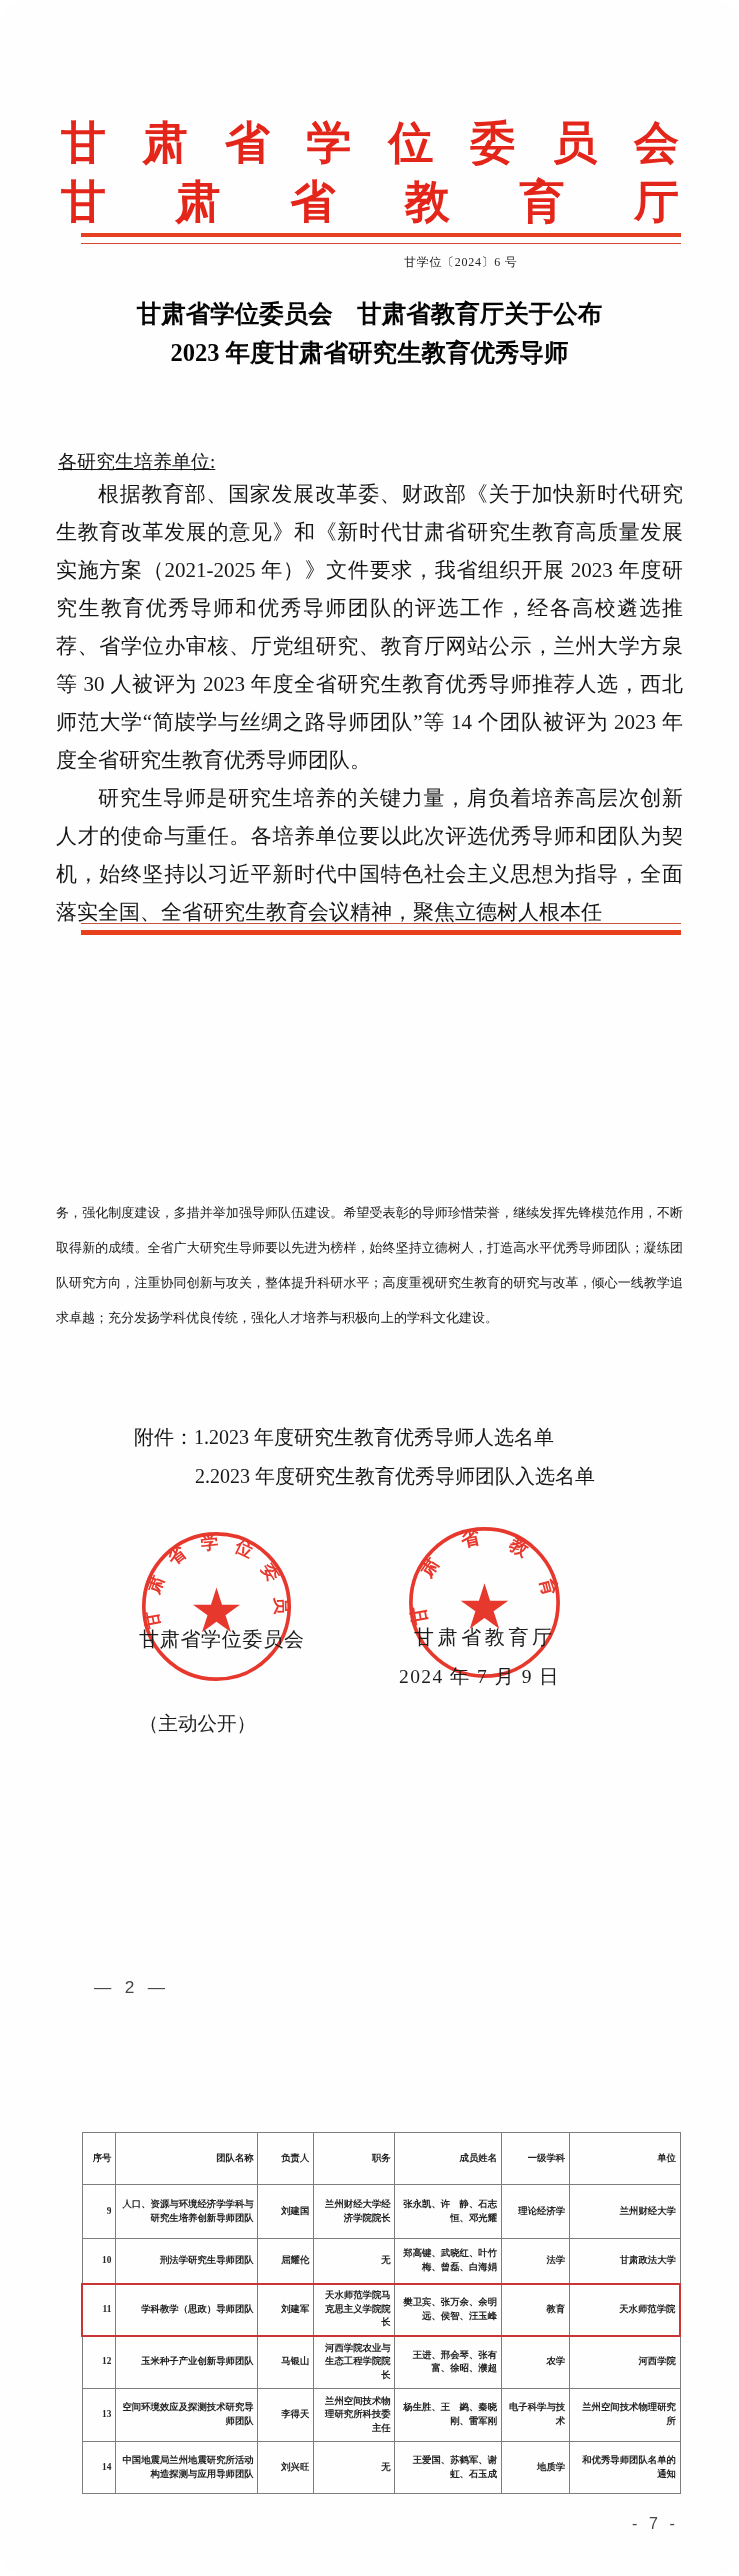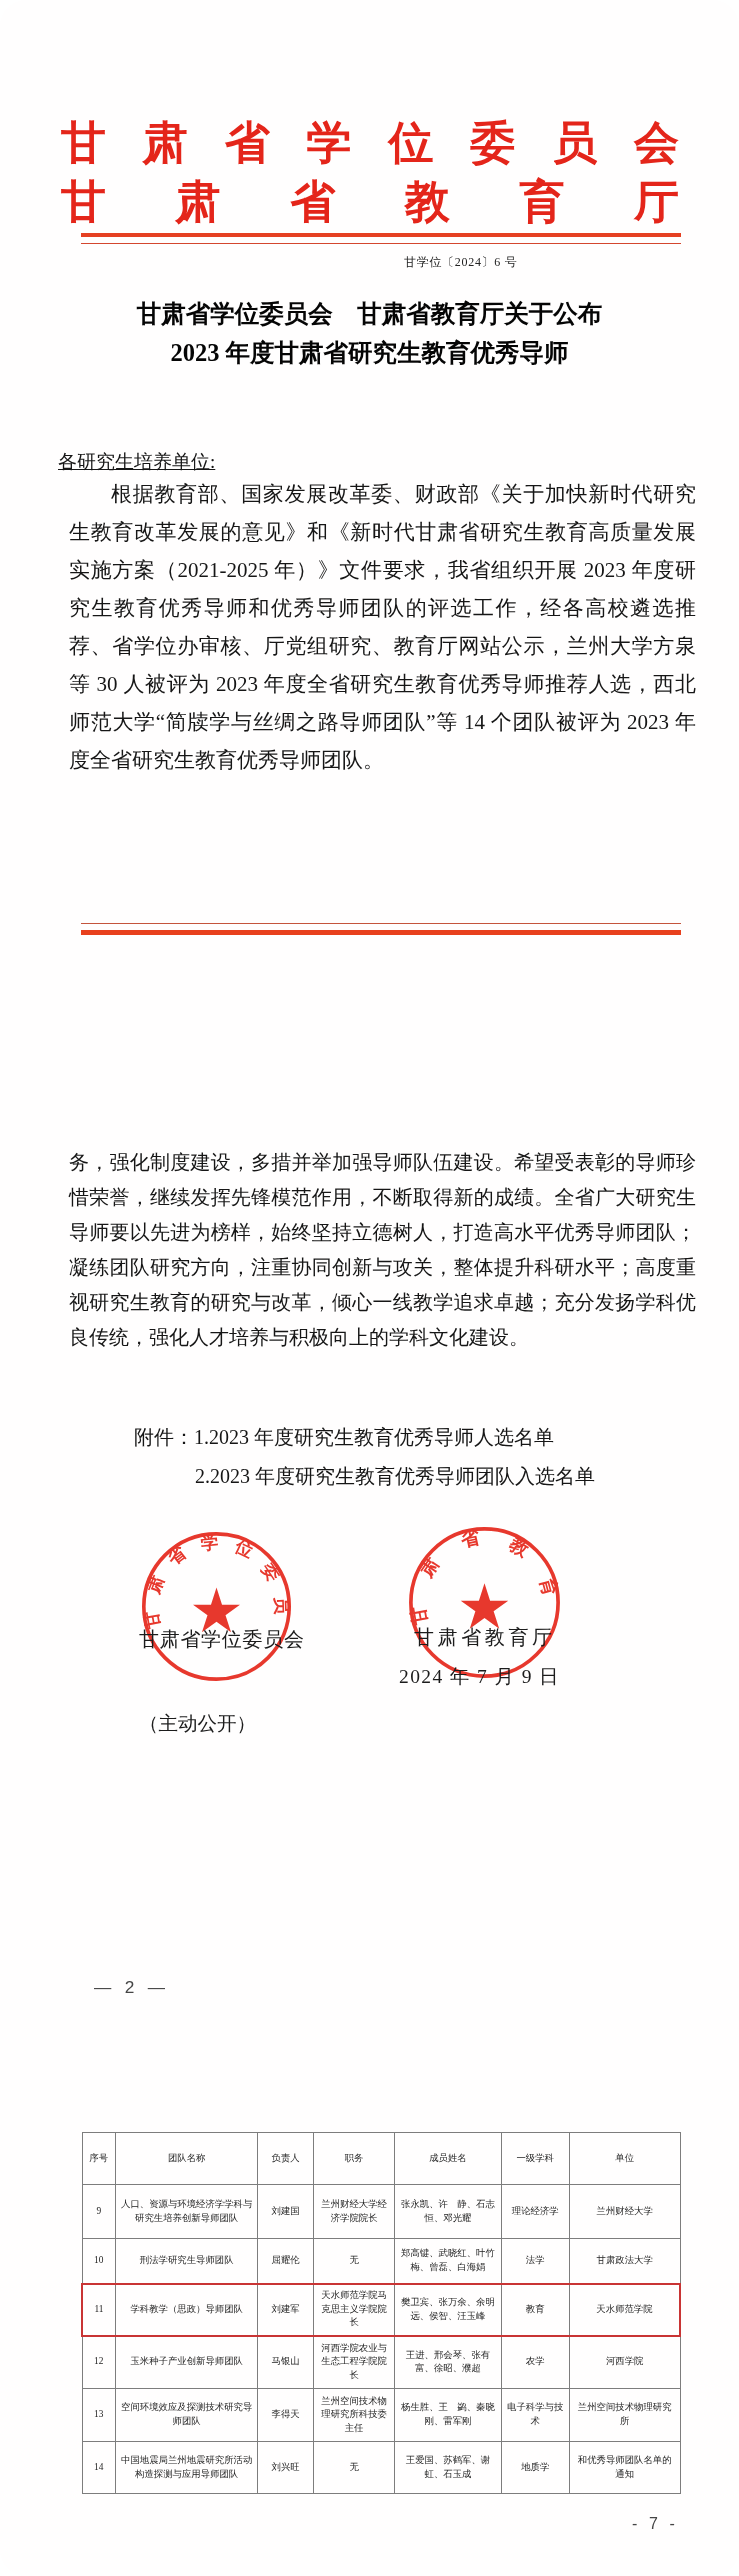--- a/index.html
+++ b/index.html
@@ -27,24 +27,24 @@
 
   
   .title-line{position:absolute;left:0;width:739px;text-align:center;font-weight:bold;
     font-size:24.5px;color:#050505;}
   .title-line.t1{top:297px;}
   .title-line.t2{top:336px;}
   .title-line.t3{top:375px;}
 
   .salutation{position:absolute;top:449px;left:58px;font-size:19px;color:var(--ink);text-decoration:underline;}
 
-  .body-text{position:absolute;left:56px;width:627px;text-align:justify;color:var(--ink);margin-left:13px;}
+  .body-text{position:absolute;left:56px;width:627px;text-align:justify;color:var(--ink);}
   .p1{top:475px;font-size:21px;line-height:38px;}
   .p1 p{text-indent:2em;}
-  .p2b{top:1145px;font-size:20px;line-height:35px;font-family:Liberation Serif, serif;}
+  .p2b{top:1195px;font-size:13px;line-height:35px;font-family:Liberation Serif, serif;}
 
   
   .rule.div-thin{top:923px;height:1.4px;background:#c4543c;}
   .rule.div-thick{top:930px;height:5px;background:#e8401d;}
 
   
   .attachments{position:absolute;top:1418px;left:134px;font-size:20px;line-height:39px;color:var(--ink);}
   .attachments .a2{padding-left:61px;}
 
   
@@ -57,22 +57,22 @@
   .signer.s-date{top:1663px;left:399px;font-size:19.5px;letter-spacing:1.4px;}
   .disclosure{position:absolute;top:1710px;left:139px;font-size:19.5px;color:#1c1c1c;}
   .page-num{position:absolute;color:#454545;font-family:"Liberation Sans","DejaVu Sans",sans-serif;}
   .page-num.p2{top:1977px;left:94px;font-size:17.3px;letter-spacing:4.3px;}
   .page-num.p7{top:2515px;left:632px;font-size:16px;letter-spacing:3.6px;}
 
   
   .tbl-wrap{position:absolute;top:2132px;left:81px;width:600px;}
   table{width:100%;border-collapse:collapse;table-layout:fixed;
     font-family:"Liberation Serif","DejaVu Serif",serif;font-size:9.4px;color:#242424;}
-  th,td{border:0.7px solid #7d7d7d;text-align:center;vertical-align:middle;
-    padding:2.2px 3.6px;line-height:1.45;font-weight:normal;word-break:break-all;}
+  th,td{border:0.7px solid #7d7d7d;text-align:right;vertical-align:middle;
+    padding:2.2px 3.6px;line-height:1.45;font-weight:bold;word-break:break-all;}
   thead tr{height:52px;}
   tr.r0{height:54px;} tr.r1{height:45px;} tr.r2{height:52px;}
   tr.r3{height:53px;} tr.r4{height:53px;} tr.r5{height:52px;}
   tr.highlight td{border-top:2.2px solid var(--red-box);border-bottom:2.2px solid var(--red-box);}
   tr.highlight td:first-child{border-left:2.2px solid var(--red-box);}
   tr.highlight td:last-child{border-right:2.2px solid var(--red-box);}
 </style>
 </head>
 <body>
 
@@ -83,20 +83,21 @@
   <div class="rule head-thick"></div>
   <div class="rule head-thin"></div>
   <div class="doc-number">甘学位〔2024〕6 号</div>
 
   <div class="title-line t1">甘肃省学位委员会　甘肃省教育厅关于公布</div>
   <div class="title-line t2">2023 年度甘肃省研究生教育优秀导师</div>
 
   <div class="salutation">各研究生培养单位:</div>
   <div class="body-text p1">
     <p>根据教育部、国家发展改革委、财政部《关于加快新时代研究生教育改革发展的意见》和《新时代甘肃省研究生教育高质量发展实施方案（2021-2025 年）》文件要求，我省组织开展 2023 年度研究生教育优秀导师和优秀导师团队的评选工作，经各高校遴选推荐、省学位办审核、厅党组研究、教育厅网站公示，兰州大学方泉等 30 人被评为 2023 年度全省研究生教育优秀导师推荐人选，西北师范大学“简牍学与丝绸之路导师团队”等 14 个团队被评为 2023 年度全省研究生教育优秀导师团队。</p>
+    <p>研究生导师是研究生培养的关键力量，肩负着培养高层次创新人才的使命与重任。各培养单位要以此次评选优秀导师和团队为契机，始终坚持以习近平新时代中国特色社会主义思想为指导，全面落实全国、全省研究生教育会议精神，聚焦立德树人根本任</p>
   </div>
 
   <div class="rule div-thin"></div>
   <div class="rule div-thick"></div>
 
   <div class="body-text p2b">务，强化制度建设，多措并举加强导师队伍建设。希望受表彰的导师珍惜荣誉，继续发挥先锋模范作用，不断取得新的成绩。全省广大研究生导师要以先进为榜样，始终坚持立德树人，打造高水平优秀导师团队；凝练团队研究方向，注重协同创新与攻关，整体提升科研水平；高度重视研究生教育的研究与改革，倾心一线教学追求卓越；充分发扬学科优良传统，强化人才培养与积极向上的学科文化建设。</div>
 
   <div class="attachments">
     <div class="a1">附件：1.2023 年度研究生教育优秀导师人选名单</div>
     <div class="a2">2.2023 年度研究生教育优秀导师团队入选名单</div>

